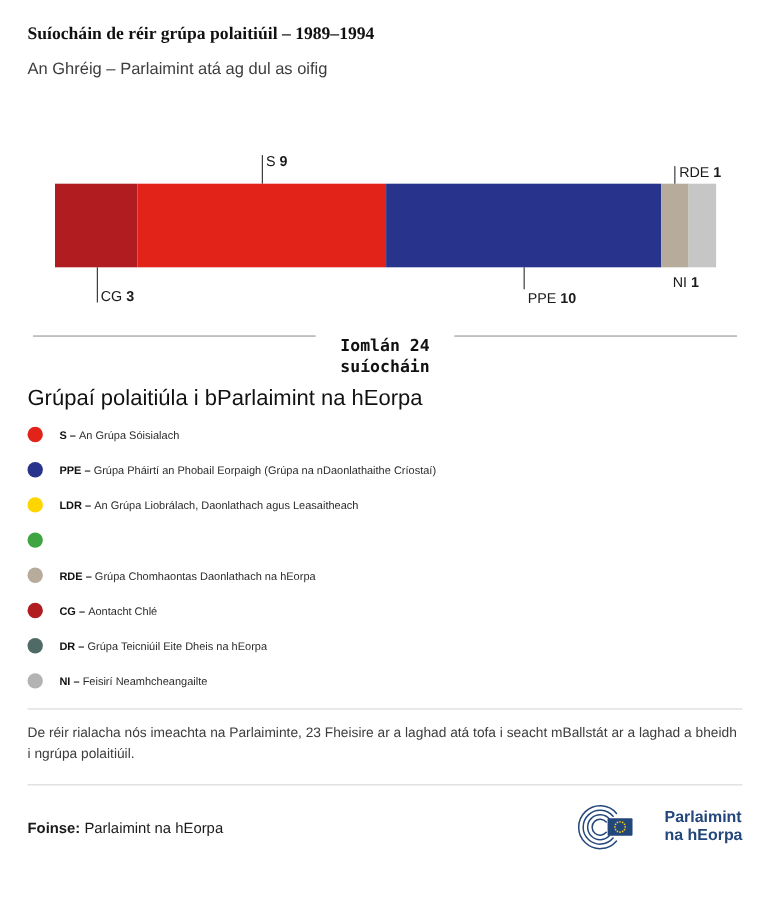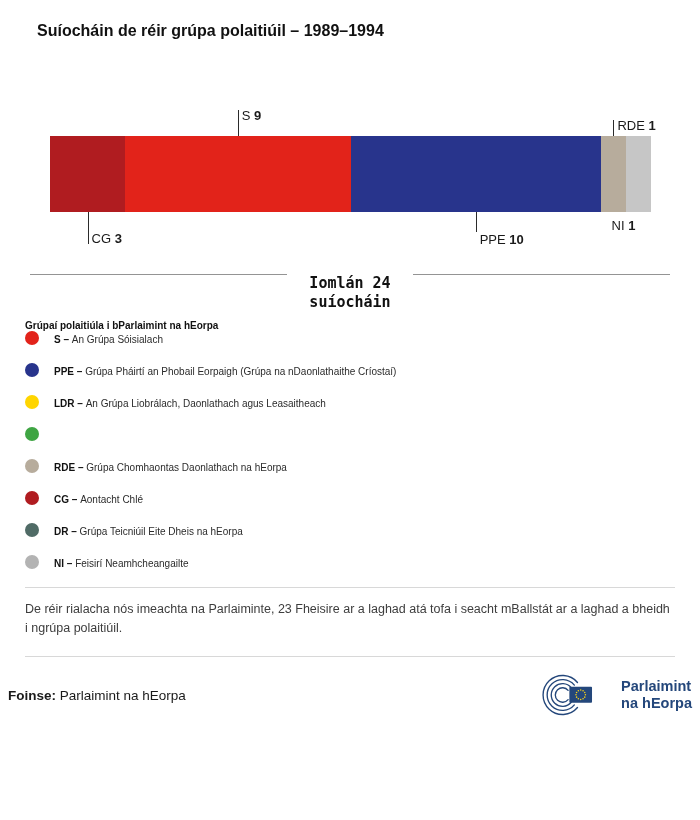--- a/index.html
+++ b/index.html
@@ -3,59 +3,60 @@
 <meta charset="utf-8">
 <style>
   * { box-sizing: border-box; }
   html, body { margin: 0; padding: 0; }
   body {
     width: 700px; height: 820px; overflow: hidden;
     background: #ffffff; color: #1a1a1a;
     font-family: "Liberation Sans", sans-serif;
   }
   .header { margin: 22px 25px 0; }
-  .title { font-size: 16px; font-weight: bold; margin: 0 12px 14px; color: #111; }
+  .title { font-size: 16px; font-weight: bold; margin: 0 0 14px; color: #111; font-family: Liberation Serif, serif; }
   .subtitle { font-size: 15px; color: #3d3d3d; }
 
   .chart { position: relative; margin: 36px 0 0 50px; width: 601px; height: 180px; }
   .bar { position: absolute; left: 0; top: 60px; width: 100%; height: 76px; display: flex; }
   .bar > div { height: 100%; }
   .tick { position: absolute; width: 1px; background: #2b2b2b; }
   .callout { position: absolute; font-size: 13px; white-space: nowrap; color: #1a1a1a; }
   .callout b { font-weight: bold; }
 
   .total-row { display: flex; gap: 22px; margin: 18px 30px 0; }
   .total-line { flex: 1; height: 1px; background: #949494; }
   .total-text {
     font-family: "DejaVu Sans Mono", monospace; font-weight: bold;
     font-size: 15px; line-height: 1.25; color: #111;
   }
 
   .legend { margin: 8px 25px 0; }
-  .legend-title { font-size: 10px; font-weight: bold; margin: 0 0 0; color: #111; }
+  .legend-title { font-size: 20px; font-weight: normal; margin: 0 0 14px; color: #111; }
   .legend-row { display: flex; align-items: flex-end; gap: 15px; margin-bottom: 18px; font-size: 10px; color: #2b2b2b; }
   .dot { width: 14px; height: 14px; border-radius: 50%; flex: 0 0 14px; }
   .legend-row b { font-weight: bold; color: #111; }
 
   .rule { border: 0; border-top: 1px solid #d8d8d8; margin: 18px 25px 0; }
   .footnote { margin: 12px 25px 0; font-size: 12.5px; line-height: 1.55; color: #3d3d3d; max-width: 655px; }
 
-  .footer { display: flex; justify-content: space-between; align-items: center; margin: 16px 8px 0; }
+  .footer { display: flex; justify-content: space-between; align-items: center; margin: 16px 25px 0; }
   .source { font-size: 13.5px; color: #1a1a1a; }
   .source b { font-weight: bold; }
   .logo { display: flex; align-items: center; gap: 24px; }
   .logo-text { font-size: 14.5px; font-weight: bold; color: #24477b; line-height: 1.18; }
 </style>
 </head>
 <body>
 
 <div class="page">
 
   <div class="header">
     <h1 class="title">Suíocháin de réir grúpa polaitiúil – 1989–1994</h1>
+    <div class="subtitle">An Ghréig – Parlaimint atá ag dul as oifig</div>
   </div>
 
   <div class="chart">
     <div class="bar">
         <div style="width: 12.5%; background: rgb(176, 28, 32);"></div>
         <div style="width: 37.5%; background: rgb(226, 35, 26);"></div>
         <div style="width: 41.6667%; background: rgb(40, 52, 140);"></div>
         <div style="width: 4.16667%; background: rgb(183, 172, 156);"></div>
         <div style="width: 4.16667%; background: rgb(198, 198, 198);"></div>
       </div>

